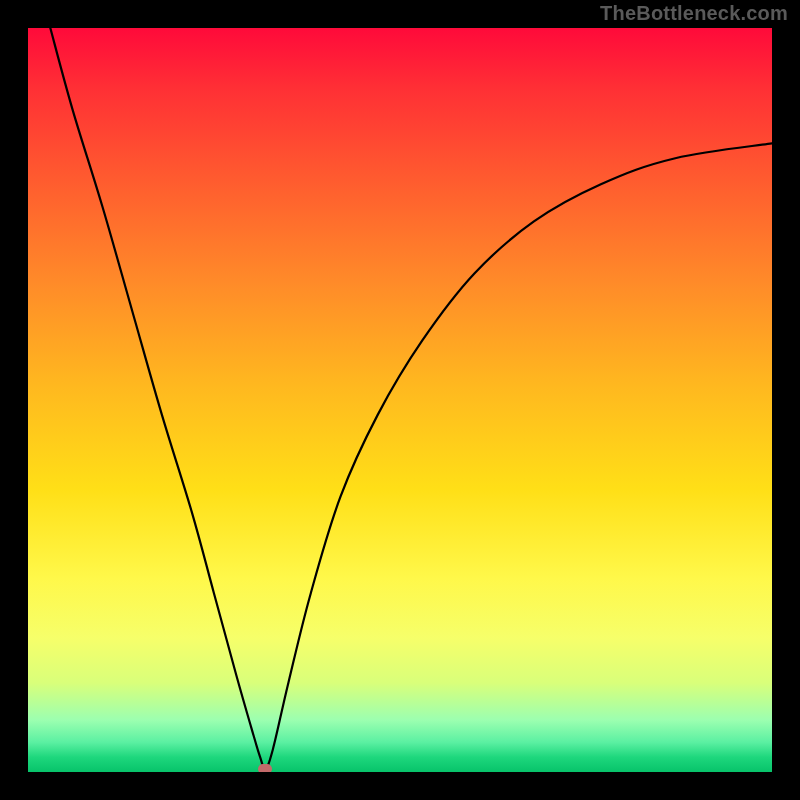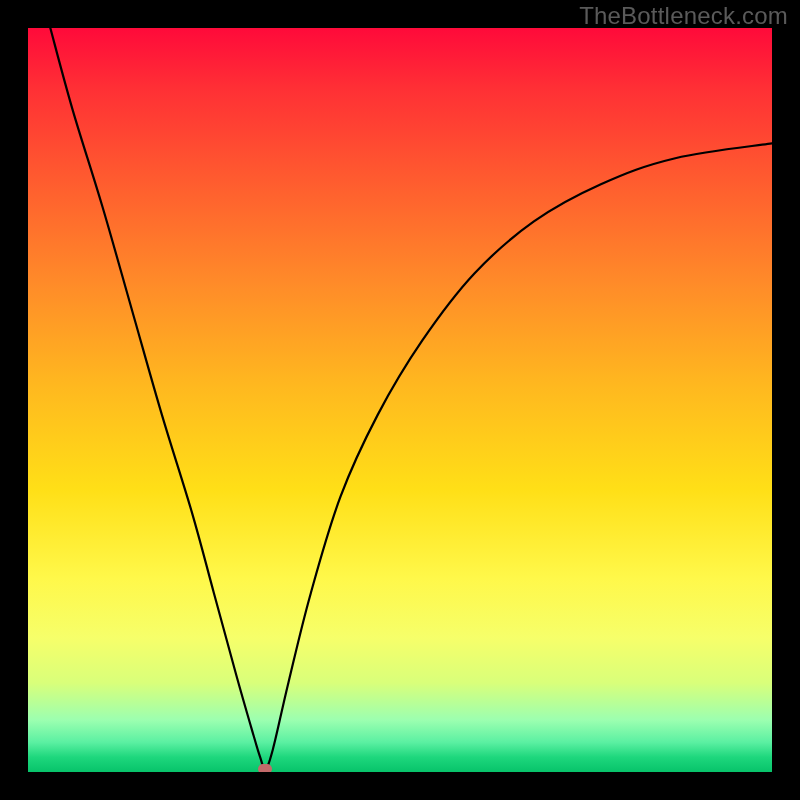--- a/index.html
+++ b/index.html
@@ -8,22 +8,22 @@
     width: 800px;
     height: 800px;
     background: #ffffff;
     font-family: Arial, Helvetica, sans-serif;
     overflow: hidden;
   }
   .watermark {
     position: absolute;
     top: 2px;
     right: 12px;
-    font-size: 24px;
-    font-weight: 400;
+    font-size: 20px;
+    font-weight: 700;
     color: #5a5a5a;
     letter-spacing: 0.2px;
     z-index: 10;
   }
   .frame {
     position: absolute;
     left: 0;
     top: 0;
     width: 800px;
     height: 800px;

